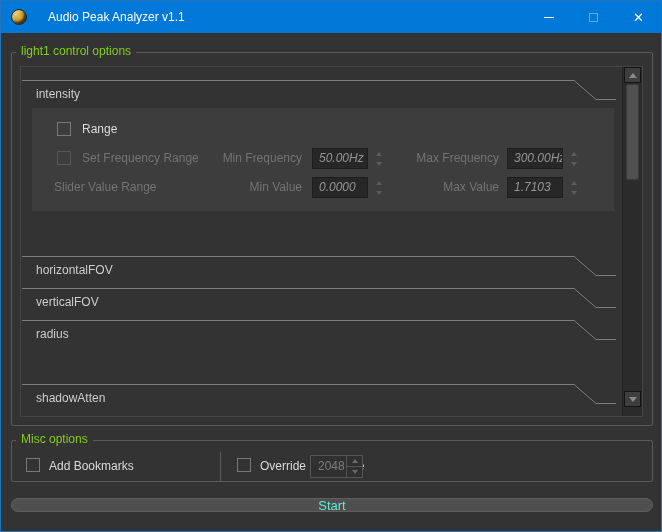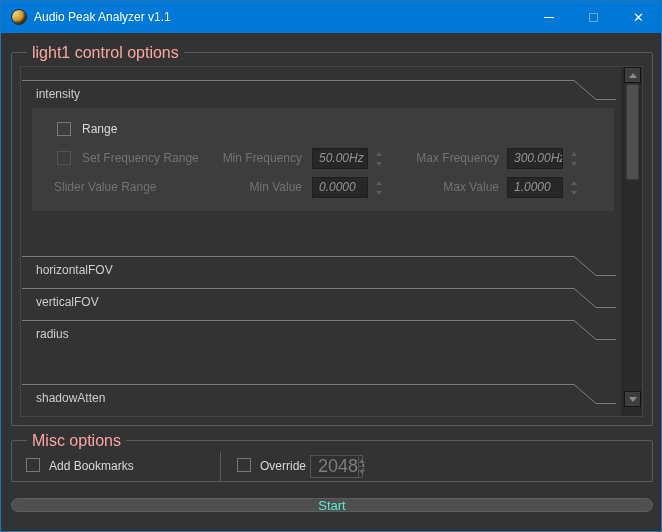--- a/index.html
+++ b/index.html
@@ -14,32 +14,32 @@
   .titlebar{
     position:absolute;left:0;top:0;right:0;height:32px;
     background:#0078d7;display:flex;align-items:center;
   }
   .app-icon{
     width:16px;height:16px;border-radius:50%;margin-left:10px;flex:0 0 auto;
     background:radial-gradient(circle at 35% 32%,#e9c75e 0%,#c89a2e 45%,#6d4c12 85%,#2b1d05 100%);
     box-shadow:inset -2px -2px 2px rgba(0,0,0,.55), inset 2px 2px 2px rgba(255,255,255,.25);
     border:1px solid #14263a;
   }
-  .title-text{color:#ffffff;font-size:12px;margin-left:7px;white-space:nowrap;}
+  .title-text{color:#ffffff;font-size:12px;margin-left:21px;white-space:nowrap;}
   .caption-btns{position:absolute;right:0;top:0;height:32px;display:flex;}
   .cap-btn{width:45px;height:32px;display:flex;align-items:center;justify-content:center;}
   .min-glyph{width:10px;height:1px;background:#ffffff;}
   .max-glyph{width:9px;height:9px;border:1px solid rgba(255,255,255,.38);}
   .close-glyph{color:#ffffff;font-size:13px;line-height:13px;}
 
   
   .groupbox{position:absolute;border:1px solid #5b5b5b;border-radius:2px;}
   .group-label{
-    position:absolute;top:-9px;left:15px;padding:0 5px;background:#333333;
-    color:#fca5a5;font-size:16px;white-space:nowrap;
+    position:absolute;top:-9px;left:4px;padding:0 5px;background:#333333;
+    color:#84cc16;font-size:12px;white-space:nowrap;
   }
   .light-group{left:10px;top:51px;width:642px;height:374px;}
   .misc-group{left:10px;top:439px;width:642px;height:42px;}
 
   
   .scrollarea{
     position:absolute;left:8px;top:13px;width:623px;height:351px;
     border:1px solid #454545;background:#333333;overflow:hidden;
   }
   .scroll-content{position:absolute;left:0;top:0;right:20px;bottom:0;}
@@ -89,21 +89,21 @@
     border-top:5px solid #8a8a8a;}
   .sb-thumb{position:absolute;left:3px;top:17px;width:13px;height:96px;background:#505050;
     border-radius:2px;border:1px solid #3a3a3a;}
 
   
   .misc-sep{position:absolute;left:208px;top:11px;width:1px;height:29px;background:#5b5b5b;}
   .spinbox{
     position:absolute;left:298px;top:14px;width:53px;height:23px;
     border:1px solid #555555;background:#303030;display:flex;
   }
-  .spinbox .value{flex:1;color:#7d7d7d;font-size:18px;line-height:21px;padding-left:7px;}
+  .spinbox .value{flex:1;color:#7d7d7d;font-size:12px;line-height:21px;padding-left:7px;}
   .spinbox .btncol{width:16px;border-left:1px solid #555555;display:flex;flex-direction:column;}
   .spinbox .btncell{flex:1;display:flex;align-items:center;justify-content:center;}
   .spinbox .btncell:first-child{border-bottom:1px solid #555555;}
 
   
   .start-btn{
     position:absolute;left:10px;top:497px;width:642px;height:14px;
     background:#4f4f4f;border:1px solid #5e5e5e;border-radius:10px;
     color:#5eead4;font-size:13px;display:flex;align-items:center;justify-content:center;
   }
@@ -166,21 +166,21 @@
           <span class="lbl disabled" style="left:22px;top:72px">Slider Value Range</span>
 
           <span class="lbl disabled ralign" style="left:170px;top:72px;width:100px">Min Value</span>
           <div class="field" style="left:280px;top:69px">0.0000</div>
           <div class="spincol" style="left:342px;top:71px">
             <div class="tri-up"></div>
             <div class="tri-down"></div>
           </div>
 
           <span class="lbl disabled ralign" style="left:360px;top:72px;width:107px">Max Value</span>
-          <div class="field" style="left:475px;top:69px">1.0000</div>
+          <div class="field" style="left:475px;top:69px">1.7103</div>
           <div class="spincol" style="left:537px;top:71px">
             <div class="tri-up"></div>
             <div class="tri-down"></div>
           </div>
         </div>
 
 
         <div class="section-header" style="top:189px">
           <svg width="594" height="30" viewBox="0 0 594 30" preserveAspectRatio="none">
             <polyline points="0,0.5 552,0.5 574,19.5 594,19.5" fill="none" stroke="#7d7d7d" stroke-width="1"></polyline>

